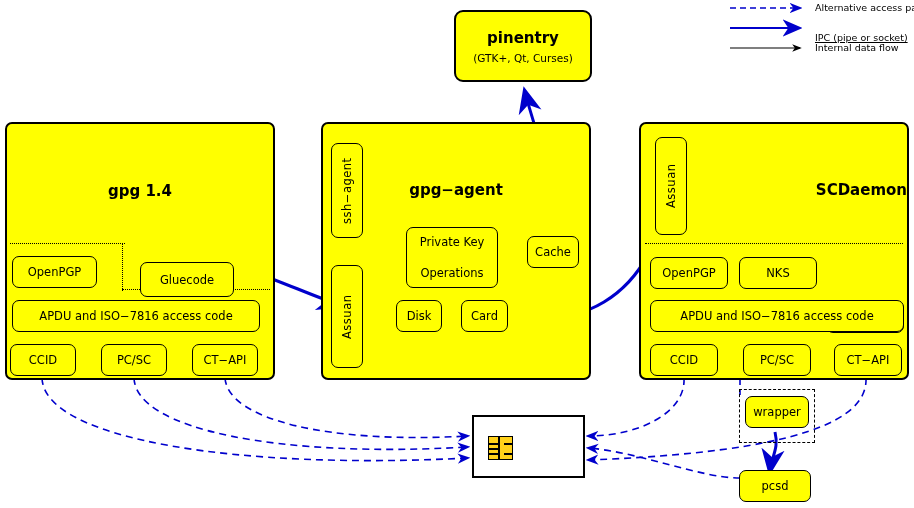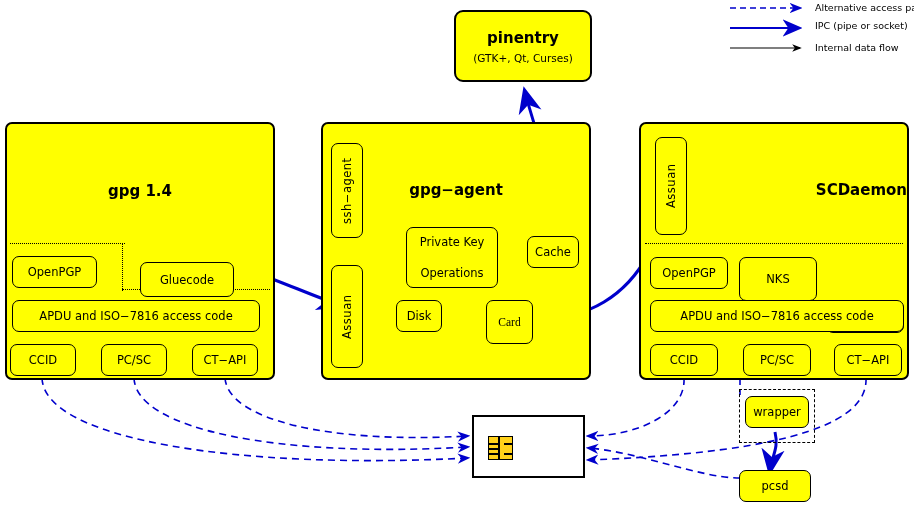--- a/index.html
+++ b/index.html
@@ -80,21 +80,21 @@
 
     <path d="M684,378 C686,412 640,436 588,436" fill="none" stroke="#0000CC" stroke-width="1.6" stroke-dasharray="7,5" marker-end="url(#mk-blue-dash)"></path>
     <path d="M740,378 L740,395" fill="none" stroke="#0000CC" stroke-width="1.6" stroke-dasharray="7,5"></path>
     <path d="M866,378 C868,420 800,452 588,460" fill="none" stroke="#0000CC" stroke-width="1.6" stroke-dasharray="7,5" marker-end="url(#mk-blue-dash)"></path>
     <path d="M740,478 C700,478 640,452 588,448" fill="none" stroke="#0000CC" stroke-width="1.6" stroke-dasharray="7,5" marker-end="url(#mk-blue-dash)"></path>
 
     <path d="M775,432 C779,448 772,456 770,470" fill="none" stroke="#0000CC" stroke-width="3" marker-end="url(#mk-blue-thick)"></path>
   </svg>
 
   <div class="legend" style="left:815px;top:2px;">Alternative access paths</div>
-  <div class="legend" style="left:815px;top:20px;">IPC (pipe or socket)</div>
+  <div class="legend" style="left:815px;top:32px;text-decoration:underline;">IPC (pipe or socket)</div>
   <div class="legend" style="left:815px;top:42px;">Internal data flow</div>
 
   <div class="pinentry" style="left:454px;top:10px;width:138px;height:72px;">
     <div class="t1">pinentry</div>
     <div class="t2">(GTK+, Qt, Curses)</div>
   </div>
 
   <div class="panel" style="left:5px;top:122px;width:270px;height:258px;">
     <div class="panel-title" style="top:58px;">gpg 1.4</div>
   </div>
@@ -115,30 +115,30 @@
   </div>
   <div class="node vert" style="left:331px;top:143px;width:32px;height:95px;">ssh−agent</div>
   <div class="node vert" style="left:331px;top:265px;width:32px;height:103px;">Assuan</div>
 
   <div class="node" style="left:406px;top:227px;width:92px;height:61px;flex-direction:column;">
     <span>Private Key</span>
     <span style="margin-top:17px;">Operations</span>
   </div>
   <div class="node" style="left:527px;top:236px;width:52px;height:32px;text-align:center;">Cache</div>
   <div class="node" style="left:396px;top:300px;width:46px;height:32px;">Disk</div>
-  <div class="node" style="left:486px;top:300px;width:47px;height:44px;font-family:Liberation Serif, serif;">Card</div>
+  <div class="node" style="left:461px;top:300px;width:47px;height:32px;">Card</div>
 
   <div class="panel" style="left:639px;top:122px;width:270px;height:258px;">
     <div class="panel-title" style="top:57px;text-align:right;">SCDaemon</div>
   </div>
   <div class="node vert" style="left:655px;top:137px;width:32px;height:98px;">Assuan</div>
   <div class="dotregion" style="left:645px;top:243px;width:258px;height:2px;border-top:1.6px dotted #000;"></div>
 
   <div class="node" style="left:650px;top:257px;width:78px;height:32px;">OpenPGP</div>
-  <div class="node" style="left:739px;top:257px;width:78px;height:44px;">NKS</div>
+  <div class="node" style="left:739px;top:257px;width:78px;height:32px;">NKS</div>
   <div class="node" style="left:826px;top:257px;width:78px;height:32px;margin-top:44px;">PKCS#15</div>
   <div class="node" style="left:650px;top:300px;width:254px;height:32px;">APDU and ISO−7816 access code</div>
   <div class="node" style="left:650px;top:344px;width:68px;height:32px;">CCID</div>
   <div class="node" style="left:743px;top:344px;width:68px;height:32px;">PC/SC</div>
   <div class="node" style="left:834px;top:344px;width:68px;height:32px;">CT−API</div>
 
   <div class="card" style="left:472px;top:415px;width:113px;height:63px;">
     <div class="chip" style="left:14px;top:19px;width:25px;height:24px;">
       <i style="left:0;top:6px;width:9px;height:1.6px;"></i>
       <i style="left:0;top:11px;width:9px;height:1.6px;"></i>

